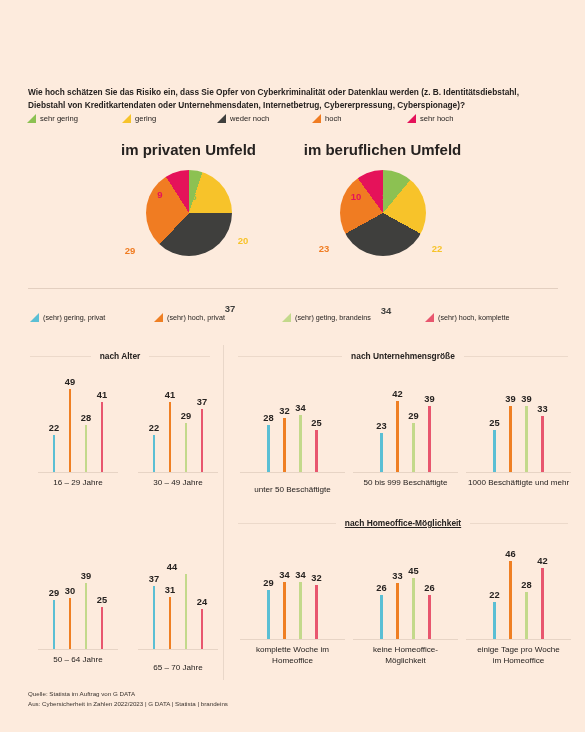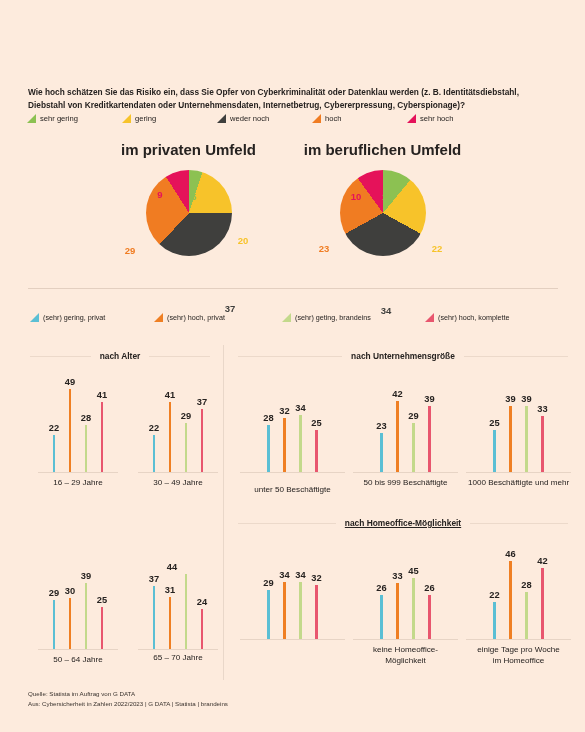--- a/index.html
+++ b/index.html
@@ -257,21 +257,21 @@
           <div class="bar" style="left: 14.7px; height: 63.64px; background: rgb(91, 191, 212);"></div>
           <span class="bval" style="left: 16px; bottom: 65.64px;">37</span>
           <div class="bar" style="left: 30.7px; height: 53.32px; background: rgb(239, 127, 35);"></div>
           <span class="bval" style="left: 32px; bottom: 55.32px;">31</span>
           <div class="bar" style="left: 46.7px; height: 75.68px; background: rgb(195, 217, 139);"></div>
           <span class="bval" style="left: 34px; bottom: 77.68px;">44</span>
           <div class="bar" style="left: 62.7px; height: 41.28px; background: rgb(232, 86, 110);"></div>
           <span class="bval" style="left: 64px; bottom: 43.28px;">24</span>
           <div class="baseline" style="width: 80px; bottom: 0px;"></div>
         </div>
-        <div class="xlab" style="position: relative; width: 80px; margin-top: 3px;">65 – 70 Jahre</div>
+        <div class="xlab" style="position: relative; width: 80px; margin-top: 13px;">65 – 70 Jahre</div>
       </div>
     </div>
   <div id="chart-unternehmen">
       <div class="grp" style="left: 240px; top: 368px; width: 105px;">
         <div class="bars" style="height: 105px; width: 105px;">
           <div class="bar" style="left: 27.2px; height: 48.16px; background: rgb(91, 191, 212);"></div>
           <span class="bval" style="left: 28.5px; bottom: 50.16px;">28</span>
           <div class="bar" style="left: 43.2px; height: 55.04px; background: rgb(239, 127, 35);"></div>
           <span class="bval" style="left: 44.5px; bottom: 57.04px;">32</span>
           <div class="bar" style="left: 59.2px; height: 58.48px; background: rgb(195, 217, 139);"></div>
@@ -317,20 +317,22 @@
           <div class="bar" style="left: 27.2px; height: 49.88px; background: rgb(91, 191, 212);"></div>
           <span class="bval" style="left: 28.5px; bottom: 51.88px;">29</span>
           <div class="bar" style="left: 43.2px; height: 58.48px; background: rgb(239, 127, 35);"></div>
           <span class="bval" style="left: 44.5px; bottom: 60.48px;">34</span>
           <div class="bar" style="left: 59.2px; height: 58.48px; background: rgb(195, 217, 139);"></div>
           <span class="bval" style="left: 60.5px; bottom: 60.48px;">34</span>
           <div class="bar" style="left: 75.2px; height: 55.04px; background: rgb(232, 86, 110);"></div>
           <span class="bval" style="left: 76.5px; bottom: 57.04px;">32</span>
           <div class="baseline" style="width: 105px; bottom: 0px;"></div>
         </div>
+        <div class="xlab" style="position: relative; width: 105px; margin-top: 5px;">komplette Woche im
+Homeoffice</div>
       </div>
       <div class="grp" style="left: 353px; top: 535px; width: 105px;">
         <div class="bars" style="height: 105px; width: 105px;">
           <div class="bar" style="left: 27.2px; height: 44.72px; background: rgb(91, 191, 212);"></div>
           <span class="bval" style="left: 28.5px; bottom: 46.72px;">26</span>
           <div class="bar" style="left: 43.2px; height: 56.76px; background: rgb(239, 127, 35);"></div>
           <span class="bval" style="left: 44.5px; bottom: 58.76px;">33</span>
           <div class="bar" style="left: 59.2px; height: 61.92px; background: rgb(195, 217, 139);"></div>
           <span class="bval" style="left: 60.5px; bottom: 63.92px;">45</span>
           <div class="bar" style="left: 75.2px; height: 44.72px; background: rgb(232, 86, 110);"></div>

